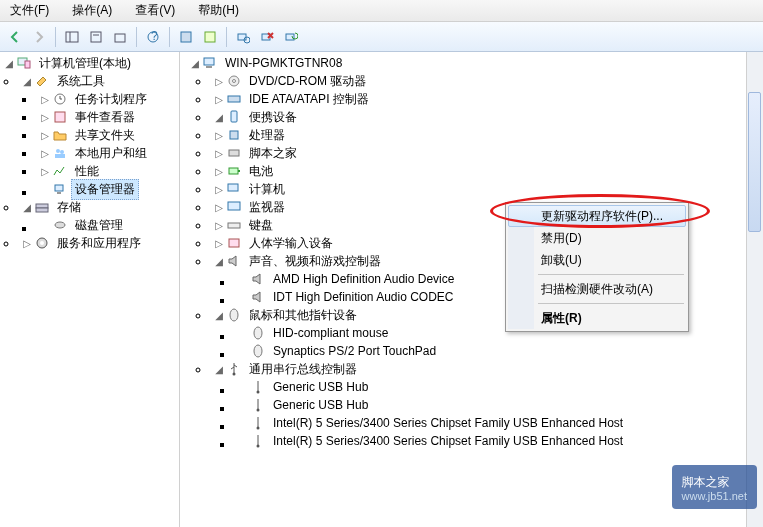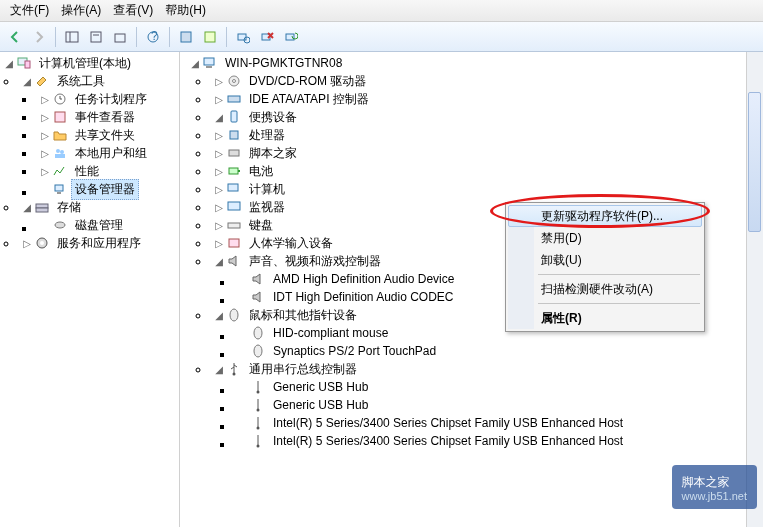--- a/index.html
+++ b/index.html
@@ -1,19 +1,19 @@
 <!DOCTYPE html>
 <html><head>
 <meta charset="utf-8">
 <style>
 * { margin: 0; padding: 0; box-sizing: border-box; font-family: "Microsoft YaHei", "SimSun", Tahoma, sans-serif; font-size: 12px; }
 body { background: #fff; width: 763px; height: 527px; overflow: hidden; position: relative; user-select: none; }
 
 
-.menubar { height: 22px; background: linear-gradient(#f7f7f7, #eaeaea); border-bottom: 1px solid #d0d0d0; padding-left: 4px; display: flex; align-items: center; }
+.menubar { height: 22px; background: linear-gradient(#f7f7f7, #eaeaea); border-bottom: 1px solid #d0d0d0; padding-left: 4px; display: flex; align-items: center; gap: 11px; }
 .menubar span { padding: 2px 6px; cursor: default; }
 
 
 .toolbar { height: 30px; background: linear-gradient(#f7fbff, #e3eefb); border-bottom: 1px solid #b8c8dc; display: flex; align-items: center; padding-left: 4px; gap: 2px; }
 .tbtn { width: 22px; height: 22px; display: inline-flex; align-items: center; justify-content: center; border: 1px solid transparent; border-radius: 2px; }
 .tsep { width: 1px; height: 20px; background: #b8c8dc; margin: 0 3px; }
 
 
 .main { display: flex; height: calc(100% - 52px); }
 .left { width: 180px; border-right: 1px solid #d0d0d0; overflow: hidden; background: #fff; padding-top: 2px; }
@@ -24,21 +24,21 @@
 .tree li { white-space: nowrap; }
 .row { display: flex; align-items: center; height: 18px; padding-left: 2px; }
 .row .arrow { width: 14px; height: 14px; display: inline-flex; align-items: center; justify-content: center; color: #6a6a6a; font-size: 10px; }
 .row .ico { width: 16px; height: 16px; margin-right: 3px; display: inline-flex; align-items: center; justify-content: center; }
 .row .lbl { padding: 1px 3px; border: 1px solid transparent; }
 .row .lbl.sel { background: #cde8ff; border: 1px dotted #7da2ce; }
 .children { margin-left: 18px; }
 .right .children2 { margin-left: 24px; }
 
 
-.ctxmenu { position: absolute; left: 325px; top: 150px; width: 200px; background: #f4f4f4; border: 1px solid #979797; box-shadow: 2px 2px 4px rgba(0,0,0,0.25); padding: 2px; z-index: 50; }
+.ctxmenu { position: absolute; left: 325px; top: 150px; width: 184px; background: #f4f4f4; border: 1px solid #979797; box-shadow: 2px 2px 4px rgba(0,0,0,0.25); padding: 2px; z-index: 50; }
 .ctxmenu .gutter { position: absolute; left: 2px; top: 2px; bottom: 2px; width: 26px; background: #eaeef4; }
 .ctxitem { position: relative; height: 22px; display: flex; align-items: center; padding-left: 32px; border: 1px solid transparent; border-radius: 2px; }
 .ctxitem.hover { background: linear-gradient(#eaf3fd, #d5e8fb); border-color: #a9c7ea; }
 .ctxsep { height: 1px; background: #c5c5c5; margin: 3px 2px 3px 30px; }
 
 
 .anno { position: absolute; border: 3px solid #e21a1a; border-radius: 50%; pointer-events: none; z-index: 60; }
 
 
 .wm { position: absolute; right: 6px; bottom: 18px; color: #fff; background: rgba(40,80,150,0.75); padding: 6px 10px; border-radius: 4px; font-size: 16px; z-index: 70; line-height: 1.2; }

